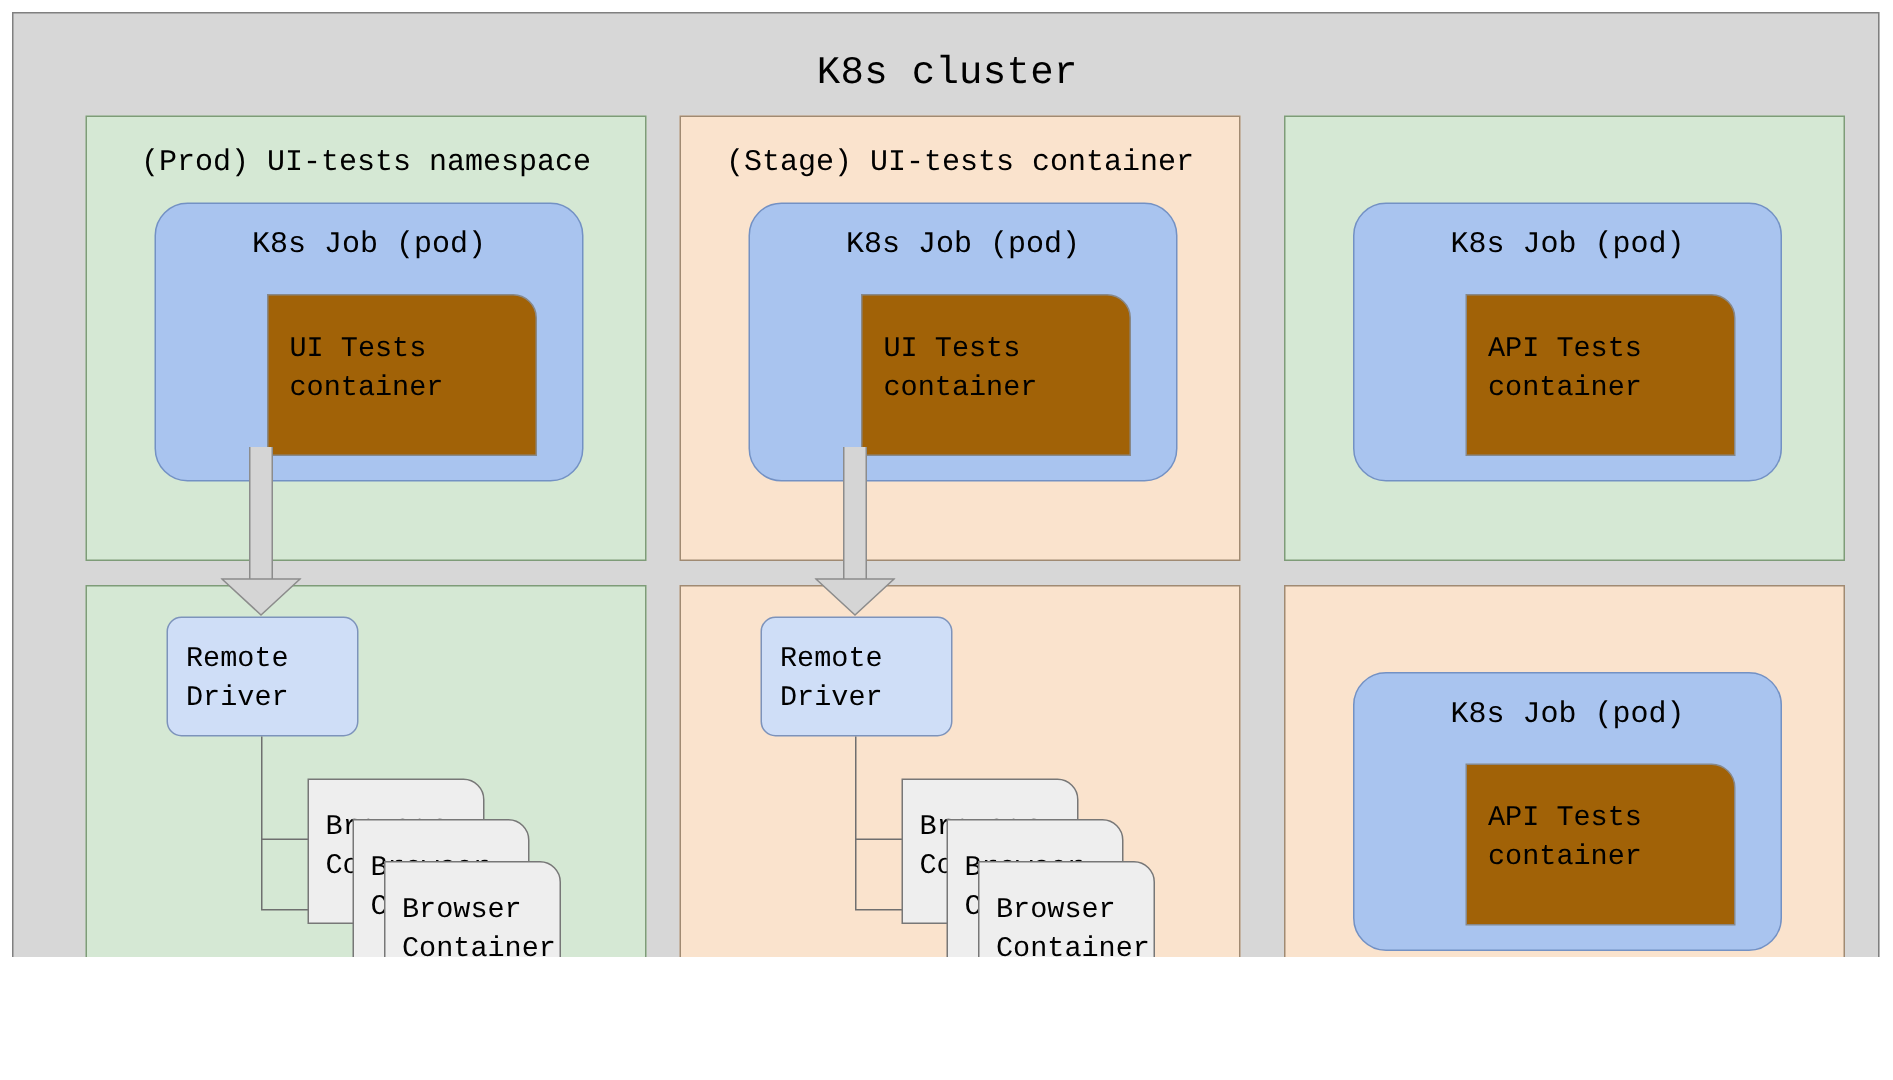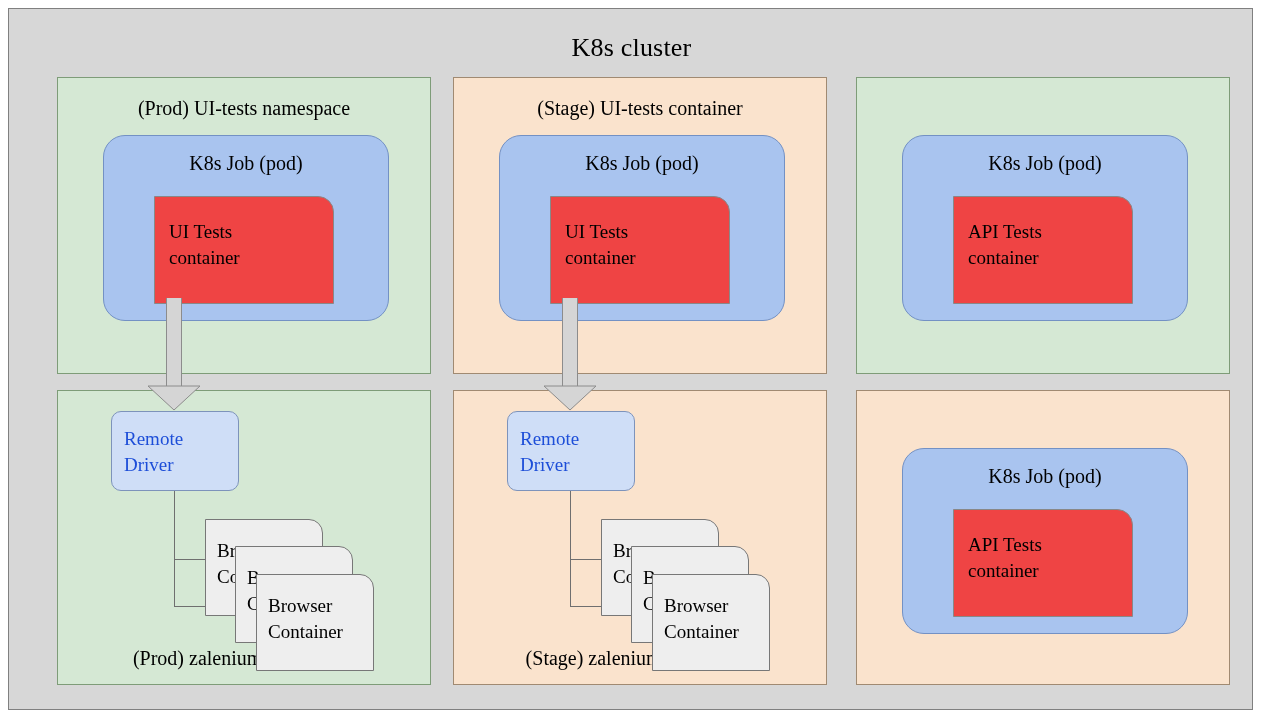--- a/index.html
+++ b/index.html
@@ -3,25 +3,24 @@
 <meta charset="utf-8">
 <style>
   html, body {
     margin: 0;
     padding: 0;
     background: #ffffff;
   }
   #canvas {
     position: relative;
     width: 1262px;
-    height: 720px;
+    height: 638px;
     background: #ffffff;
-    font-family: Liberation Serif, serif;
+    font-family: Liberation Mono, monospace;
     overflow: hidden;
-    border-radius: 23px;
   }
 
   
   .cluster {
     position: absolute;
     left: 8px;
     top: 8px;
     width: 1245px;
     height: 702px;
     background: #d7d7d7;
@@ -75,24 +74,25 @@
     width: 100%;
     text-align: center;
     font-size: 20px;
     color: #000000;
     white-space: nowrap;
   }
 
   
   .card {
     position: absolute;
-    background: #ef4444;
+    background: #a16207;
     box-sizing: border-box;
     border: 1px solid #888888;
     border-top-right-radius: 16px;
+    margin-left: 24px;
   }
   .card-label {
     position: absolute;
     left: 14px;
     top: 22px;
     right: 8px;
     font-size: 19px;
     line-height: 26px;
     color: #000000;
   }
@@ -104,21 +104,21 @@
     border: 1px solid #7d93bb;
     border-radius: 10px;
     box-sizing: border-box;
   }
   .driver-label {
     position: absolute;
     left: 12px;
     top: 14px;
     font-size: 19px;
     line-height: 26px;
-    color: #1d4ed8;
+    color: #000000;
   }
 
   
   .bcard {
     position: absolute;
     width: 118px;
     height: 97px;
     background: #eeeeee;
     border: 1px solid #777777;
     border-top-right-radius: 14px;

